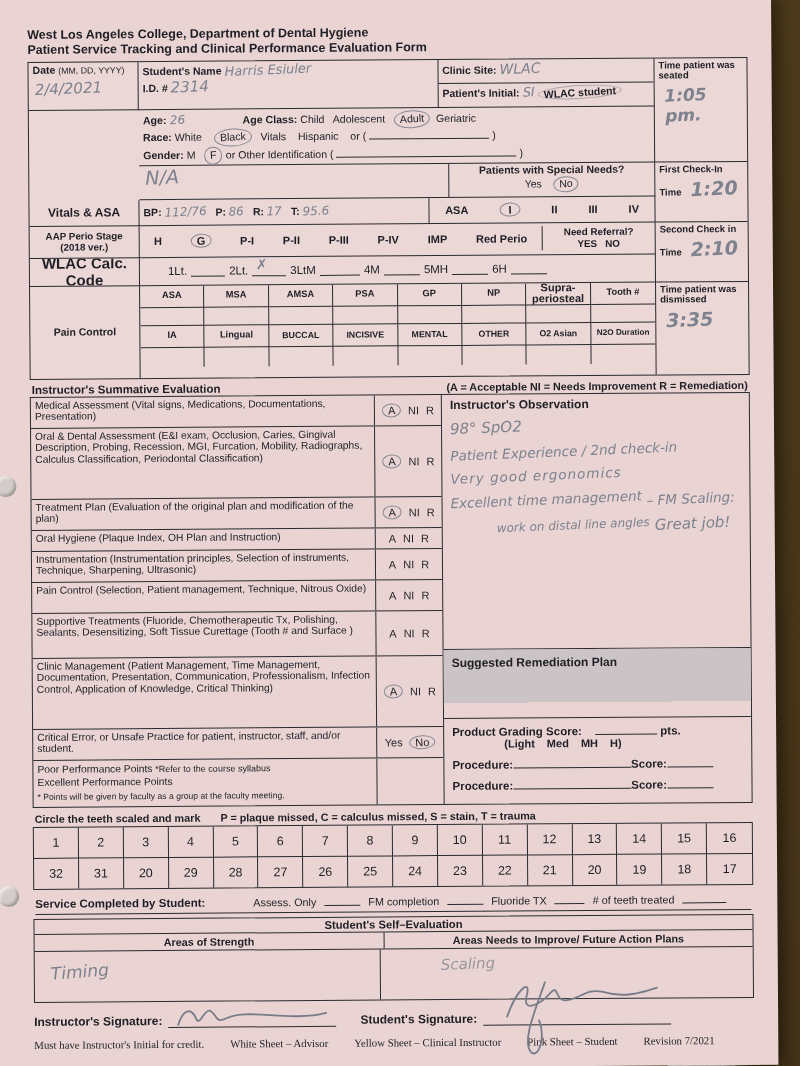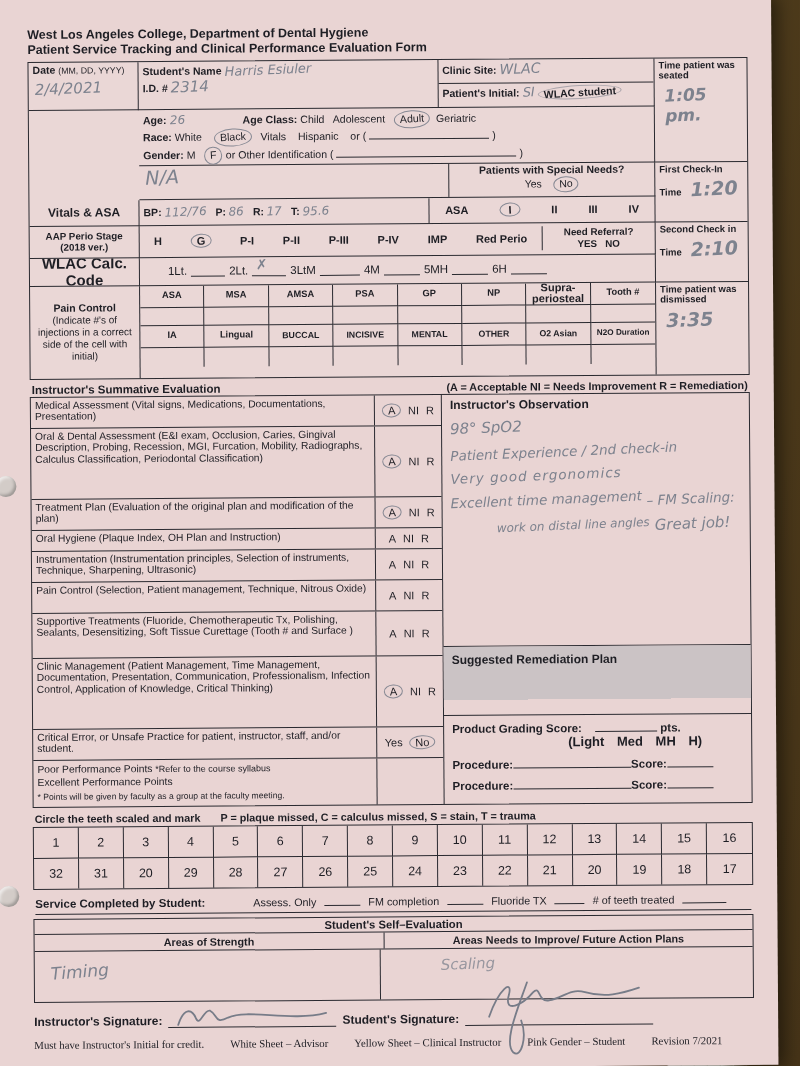--- a/index.html
+++ b/index.html
@@ -202,21 +202,20 @@
           <span>4M</span>
             <span class="blank" style="width:36px"></span>
           <span>5MH</span>
             <span class="blank" style="width:36px"></span>
           <span>6H</span>
             <span class="blank" style="width:36px"></span>
         </div>
 
         <div class="cell clbl nob" style="grid-area:7/1;font-size:10.5px;line-height:1.2">
           <span class="b">Pain Control</span>
-          <span class="it" style="font-weight:normal;font-size:10px">(Indicate #'s of injections in a correct side of the cell with initial)</span>
         </div>
         <div class="cell nob" style="grid-area:7/2;padding:0">
           <div class="paingrid">
             <div class="pcell">ASA</div>
             <div class="pcell">MSA</div>
             <div class="pcell">AMSA</div>
             <div class="pcell">PSA</div>
             <div class="pcell">GP</div>
             <div class="pcell">NP</div>
             <div class="pcell" style="font-size:11px">Supra-periosteal</div>
@@ -367,21 +366,21 @@
             <div class="hw obsline" style="font-size:15px">Great job!</div>
           </div>
           <div class="rembox">
             <span class="b" style="font-size:12px">Suggested Remediation Plan</span>
           </div>
           <div class="gradebox">
             <div class="gline">
               <span class="b">Product Grading Score:</span>
               <span class="blank" style="width:62px;margin-left:10px"></span>
               <span class="b">pts.</span><br>
-              <span class="b" style="font-size:13px;margin-left:116px;word-spacing:9px">(Light Med MH H)</span>
+              <span class="b" style="font-size:11px;margin-left:52px;word-spacing:9px">(Light Med MH H)</span>
             </div>
             <div class="gline">
               <span class="b">Procedure:</span><span class="blank" style="width:118px"></span><span class="b">Score:</span><span class="blank" style="width:46px"></span>
             </div>
             <div class="gline">
               <span class="b">Procedure:</span><span class="blank" style="width:118px"></span><span class="b">Score:</span><span class="blank" style="width:46px"></span>
             </div>
           </div>
         </div>
       </div>
@@ -453,32 +452,32 @@
         </div>
       </div>
 
       <div class="sigrow">
         <span class="b">Instructor's Signature:</span>
         <span class="sigline" style="width:168px">
           <svg width="160" height="30" viewBox="0 0 160 30">
             <path d="M6 24 C 12 6, 20 8, 24 18 C 28 26, 32 8, 38 10 C 46 14, 42 24, 56 17 C 76 8, 118 22, 154 13" fill="none" stroke="#777c88" stroke-width="1.8" stroke-linecap="round"></path>
           </svg>
         </span>
-        <span class="b" style="margin-left:0">Student's Signature:</span>
+        <span class="b" style="margin-left:18px">Student's Signature:</span>
         <span class="sigline" style="width:188px">
           <svg width="180" height="84" viewBox="0 0 180 84" style="bottom:-36px">
             <path d="M20 40 C 30 12, 44 2, 40 18 C 34 38, 54 28, 64 16 C 72 8, 68 26, 80 24 C 94 22, 100 12, 116 16 C 136 22, 152 18, 170 12" fill="none" stroke="#777c88" stroke-width="1.8" stroke-linecap="round"></path>
             <path d="M58 6 C 48 34, 34 66, 44 76 C 52 82, 58 60, 52 44" fill="none" stroke="#777c88" stroke-width="1.8" stroke-linecap="round"></path>
           </svg>
         </span>
       </div>
 
       <div class="footrow">
         <span>Must have Instructor's Initial for credit.</span>
         <span>White Sheet – Advisor</span>
         <span>Yellow Sheet – Clinical Instructor</span>
-        <span>Pink Gender – Student</span>
+        <span>Pink Sheet – Student</span>
         <span>Revision 7/2021</span>
       </div>
 
     </div>
   </div>
 </div>
 
 </body></html>

